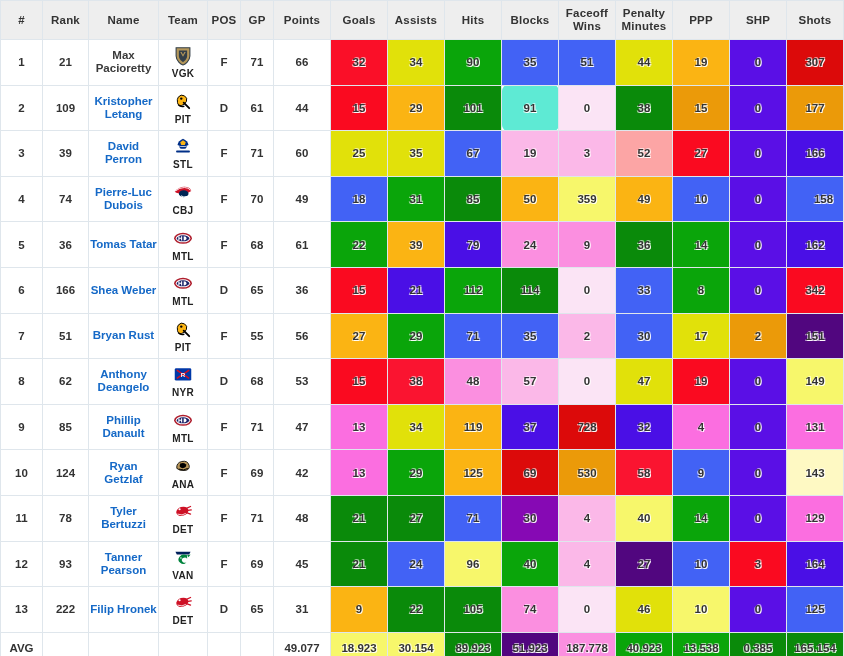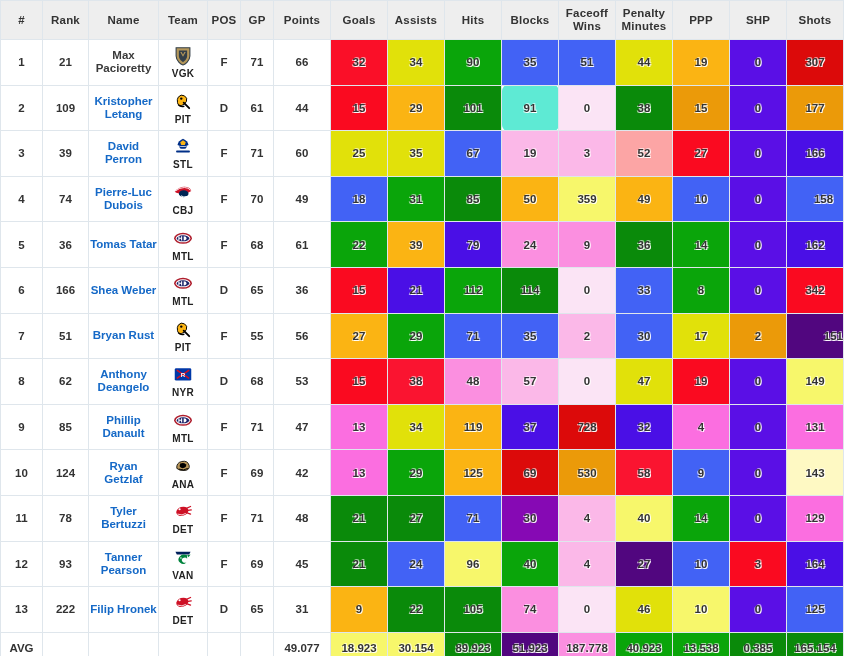--- a/index.html
+++ b/index.html
@@ -331,21 +331,21 @@
         <td>55</td>
         <td>56</td>
         <td class="stat" style="background-color: rgb(251, 180, 19);">27</td>
         <td class="stat" style="background-color: rgb(10, 165, 10);">29</td>
         <td class="stat" style="background-color: rgb(66, 98, 245);">71</td>
         <td class="stat" style="background-color: rgb(66, 98, 245);">35</td>
         <td class="stat" style="background-color: rgb(251, 184, 232);">2</td>
         <td class="stat" style="background-color: rgb(66, 98, 245);">30</td>
         <td class="stat" style="background-color: rgb(225, 225, 10);">17</td>
         <td class="stat" style="background-color: rgb(235, 154, 9);">2</td>
-        <td class="stat" style="background-color: rgb(81, 6, 127); text-align: right;">151</td>
+        <td class="stat" style="background-color: rgb(81, 6, 127);">151</td>
       </tr>
       <tr>
         <td>8</td>
         <td>62</td>
         <td><span class="player-name link">Anthony Deangelo</span></td>
         <td>
           <div class="team-cell">
             <span>
               <svg class="logo" viewBox="0 0 32 32" aria-hidden="true">
             <rect x="4" y="6" width="24" height="18" rx="2" fill="#0038A8"></rect>

